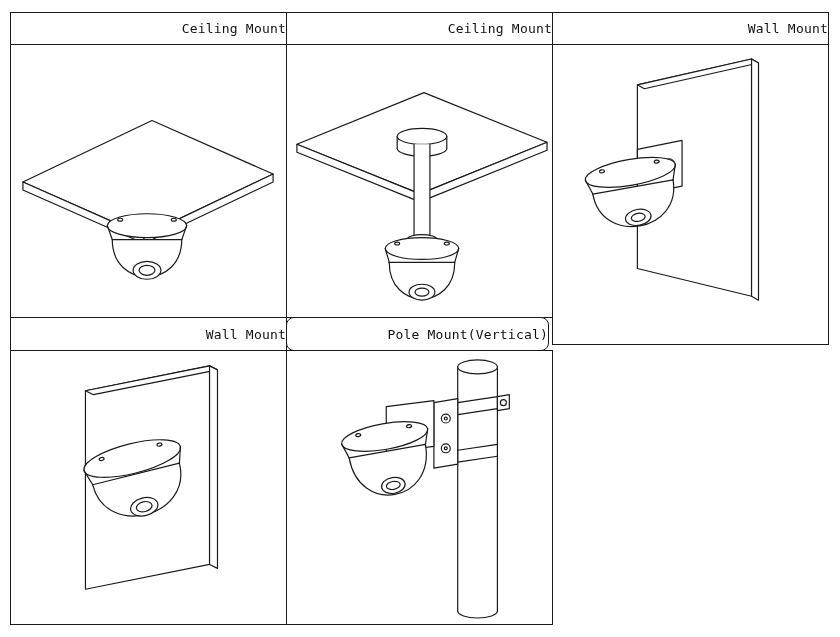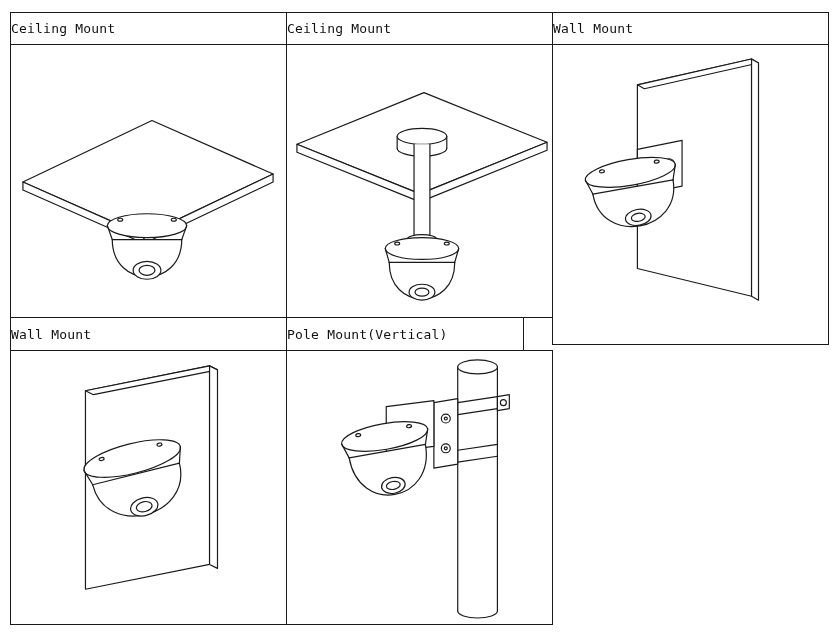--- a/index.html
+++ b/index.html
@@ -5,34 +5,34 @@
   * { margin:0; padding:0; box-sizing:border-box; }
   html,body { background:#ffffff; }
   body {
     width:840px; height:637px; position:relative; overflow:hidden;
     font-family:"DejaVu Sans Mono","Liberation Mono",monospace;
     color:#111111;
   }
   .canvas { position:absolute; inset:0; background:#ffffff; }
   .cell-header {
     position:absolute; background:#ffffff; border:1px solid #1a1a1a;
-    display:flex; align-items:center; justify-content:flex-start;
+    display:flex; align-items:center; justify-content:flex-end;
     font-size:13px; letter-spacing:0.2px; white-space:nowrap;
   }
   .cell-body {
     position:absolute; background:#ffffff; border:1px solid #1a1a1a;
   }
   .cell-body svg { display:block; width:100%; height:100%; }
 
   
   .hA { left:10px;  top:12px;  width:277px; height:33px; }
   .hB { left:286px; top:12px;  width:267px; height:33px; }
   .hC { left:552px; top:12px;  width:277px; height:33px; }
   .hD { left:10px;  top:317px; width:277px; height:34px; }
-  .hE { left:286px; top:317px; width:238px; height:34px; }
+  .hE { left:286px; top:317px; width:263px; height:34px;border-radius:8px; }
 
   
   .bA { left:10px;  top:44px;  width:277px; height:274px; }
   .bB { left:286px; top:44px;  width:267px; height:274px; }
   .bC { left:552px; top:44px;  width:277px; height:301px; }
   .bD { left:10px;  top:350px; width:277px; height:275px; }
   .bE { left:286px; top:350px; width:267px; height:275px; }
 
   .art { fill:#ffffff; stroke:#1a1a1a; stroke-width:1.2;
          stroke-linejoin:round; stroke-linecap:round; }

